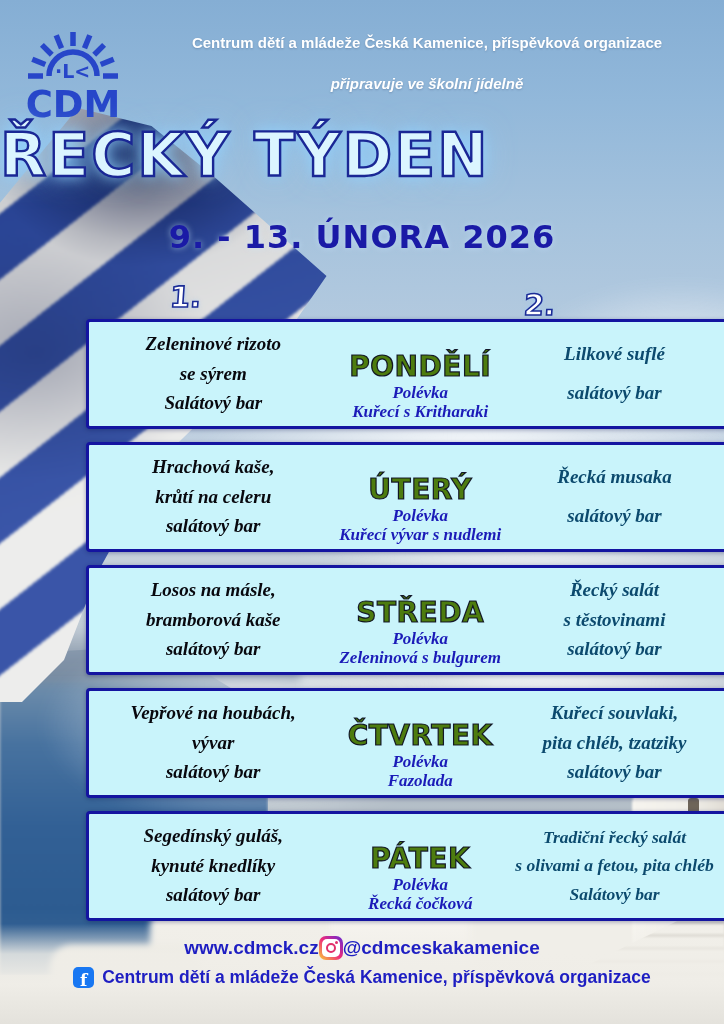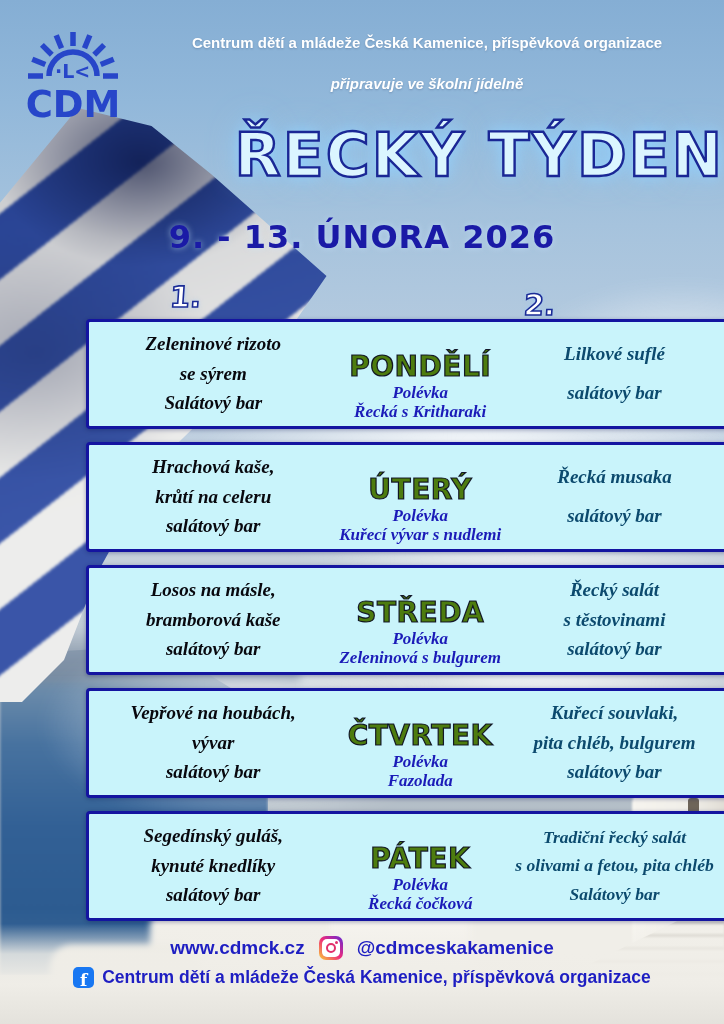--- a/index.html
+++ b/index.html
@@ -54,21 +54,21 @@
     clip-path:polygon(100% 0,100% 100%,0 100%);filter:blur(1.2px);}
   
   .content{position:absolute;inset:0;z-index:10;}
   .logo{position:absolute;left:18px;top:18px;width:110px;text-align:center;}
   .logo svg{display:block;margin:0 auto;}
   .logo-text{font-family:"DejaVu Sans",sans-serif;font-weight:800;font-size:37px;
     color:#2746c9;line-height:1;margin-top:-4px;letter-spacing:0px;}
   .header-text{position:absolute;left:148px;right:18px;top:34px;text-align:center;
     color:#ffffff;font-weight:bold;font-size:15px;text-shadow:0 1px 2px rgba(30,50,90,0.25);}
   .header-text .line2{margin-top:24px;font-style:italic;}
-  .main-title{position:absolute;left:0;right:0;top:120px;text-align:right;
+  .main-title{position:absolute;left:0;right:0;top:120px;text-align:left;
     font-family:"DejaVu Sans",sans-serif;font-weight:800;font-size:60px;letter-spacing:2px;
     color:#dbf5ff;-webkit-text-stroke:2.4px #1a2795;
     text-shadow:0 0 14px rgba(145,210,255,0.95),0 0 30px rgba(145,210,255,0.75);}
   .date-range{position:absolute;left:0;right:0;top:218px;text-align:center;
     font-family:"DejaVu Sans",sans-serif;font-weight:800;font-size:32px;letter-spacing:1px;
     color:#1a1aa6;text-shadow:0 0 6px rgba(200,230,255,0.6);}
   .col-label{position:absolute;font-family:"DejaVu Sans",sans-serif;font-weight:800;
     font-size:29px;color:#ffffff;-webkit-text-stroke:1.6px #1b2b96;transform:skewX(-4deg);
     text-shadow:0 0 5px rgba(150,200,255,0.8);}
   .col-label.l1{left:170px;top:280px;}
@@ -84,21 +84,21 @@
   .col-right{font-family:"Liberation Serif",serif;font-style:italic;font-weight:bold;
     font-size:19px;color:#0c4a6e;}
   .menu-line{white-space:nowrap;line-height:1.1;}
   .day-card:nth-child(5) .col-right{font-size:17.5px;}
   .day-name{font-family:"DejaVu Sans",sans-serif;font-weight:800;font-size:28px;
     letter-spacing:0.5px;color:#4d7c0f;-webkit-text-stroke:1.2px rgba(5,5,30,0.9);white-space:nowrap;margin-top:24px;}
   .soup-label,.soup-name{font-family:"Liberation Serif",serif;font-style:italic;font-weight:bold;
     font-size:17px;color:#1b1bb8;white-space:nowrap;line-height:1.1;}
   .footer{position:absolute;left:0;right:0;top:936px;display:flex;flex-direction:column;
     align-items:center;gap:7px;}
-  .footer-row{display:flex;align-items:center;gap:14px;
+  .footer-row{display:flex;align-items:center;
     color:#1e1ec2;font-weight:bold;font-size:19px;}
   .footer-row.row2{font-size:17.5px;gap:8px;}
   .ig-icon{width:24px;height:24px;border-radius:7px;display:inline-flex;align-items:center;
     justify-content:center;background:linear-gradient(45deg,#f9ce34 0%,#ee2a7b 50%,#6228d7 100%);}
   .ig-inner{width:18px;height:18px;background:#ffffff;border-radius:5px;position:relative;}
   .ig-lens{position:absolute;left:4px;top:4px;width:10px;height:10px;box-sizing:border-box;
     border:2px solid #e1306c;border-radius:50%;}
   .ig-dot{position:absolute;right:2px;top:2px;width:3px;height:3px;background:#e1306c;border-radius:50%;}
   .fb-icon{width:21px;height:21px;border-radius:5px;background:#1877f2;color:#ffffff;
     display:inline-flex;align-items:flex-end;justify-content:center;
@@ -168,21 +168,21 @@
 
       <div class="day-card">
         <div class="col col-left">
             <div class="menu-line">Zeleninové rizoto</div>
             <div class="menu-line">se sýrem</div>
             <div class="menu-line">Salátový bar</div>
           </div>
         <div class="col col-center">
           <div class="day-name">PONDĚLÍ</div>
           <div class="soup-label">Polévka</div>
-          <div class="soup-name">Řecká s Kritharaki</div>
+          <div class="soup-name">Kuřecí s Kritharaki</div>
         </div>
         <div class="col col-right">
             <div class="menu-line">Lilkové suflé</div>
             <div class="menu-line">salátový bar</div>
           </div>
       </div>
 
       <div class="day-card">
         <div class="col col-left">
             <div class="menu-line">Hrachová kaše,</div>
@@ -224,21 +224,21 @@
             <div class="menu-line">vývar</div>
             <div class="menu-line">salátový bar</div>
           </div>
         <div class="col col-center">
           <div class="day-name">ČTVRTEK</div>
           <div class="soup-label">Polévka</div>
           <div class="soup-name">Fazolada</div>
         </div>
         <div class="col col-right">
             <div class="menu-line">Kuřecí souvlaki,</div>
-            <div class="menu-line">pita chléb, bulgurem</div>
+            <div class="menu-line">pita chléb, tzatziky</div>
             <div class="menu-line">salátový bar</div>
           </div>
       </div>
 
       <div class="day-card">
         <div class="col col-left">
             <div class="menu-line">Segedínský guláš,</div>
             <div class="menu-line">kynuté knedlíky</div>
             <div class="menu-line">salátový bar</div>
           </div>

